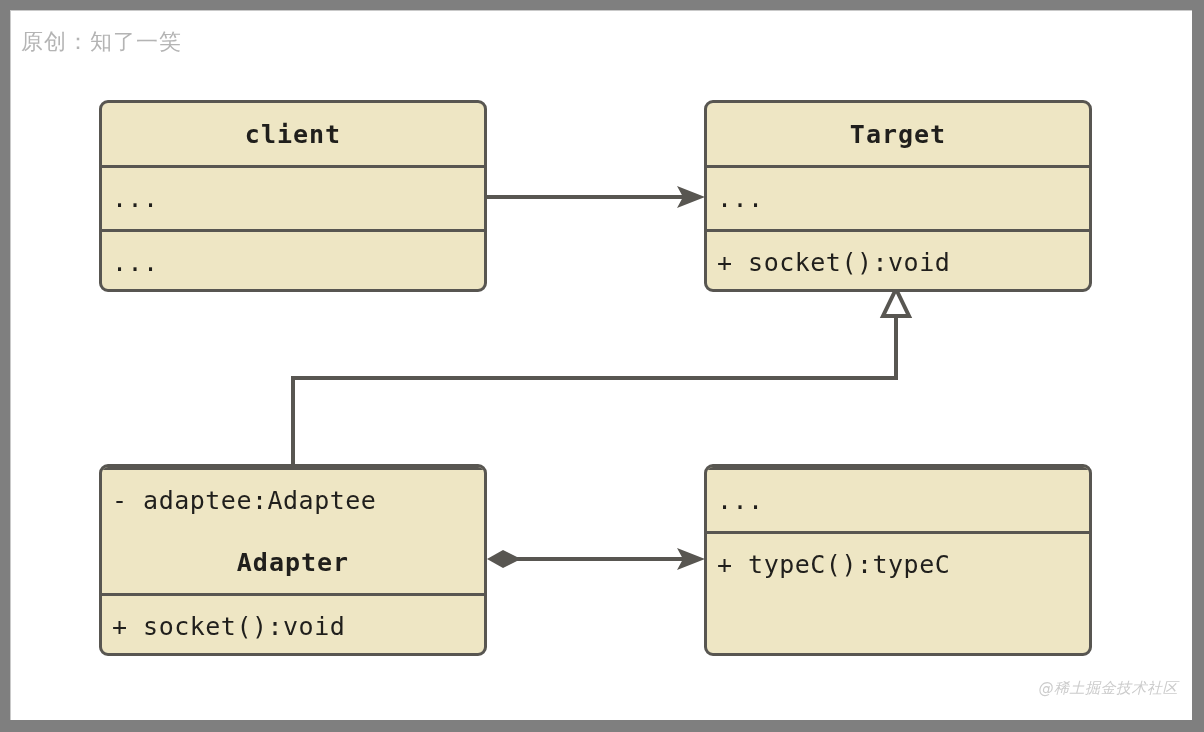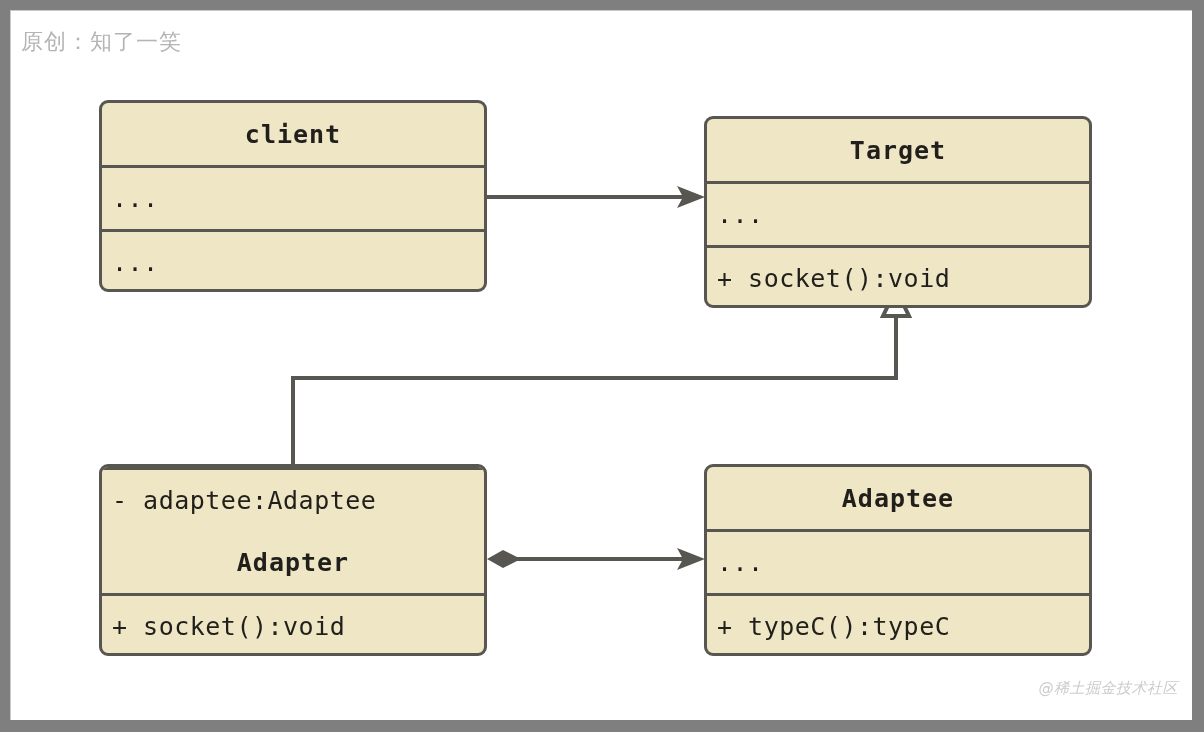--- a/index.html
+++ b/index.html
@@ -128,32 +128,31 @@
         <polygon points="694,548 666,537 672,548 666,559" fill="#585651"></polygon>
       </g>
     </svg>
 
     <div class="uml-class" id="box-client" style="left:88px; top:89px; width:388px; height:192px;">
       <div class="uml-compartment uml-title">client</div>
       <div class="uml-compartment uml-row">...</div>
       <div class="uml-compartment uml-row last">...</div>
     </div>
 
-    <div class="uml-class" id="box-target" style="left:693px; top:89px; width:388px; height:192px;margin-top:16px;">
+    <div class="uml-class" id="box-target" style="left:693px; top:89px; width:388px; height:192px;">
       <div class="uml-compartment uml-title">Target</div>
       <div class="uml-compartment uml-row">...</div>
       <div class="uml-compartment uml-row last">+ socket():void</div>
     </div>
 
     <div class="uml-class" id="box-adapter" style="left:88px; top:453px; width:388px; height:192px;">
       <div class="uml-compartment uml-row">- adaptee:Adaptee</div>
       <div class="uml-compartment uml-title">Adapter</div>
       <div class="uml-compartment uml-row last">+ socket():void</div>
     </div>
 
     <div class="uml-class" id="box-adaptee" style="left:693px; top:453px; width:388px; height:192px;">
-      <div class="uml-compartment uml-title">Adaptee</div>
       <div class="uml-compartment uml-row">...</div>
       <div class="uml-compartment uml-row last">+ typeC():typeC</div>
     </div>
 
   </div>
 </div>
 
 </body></html>

